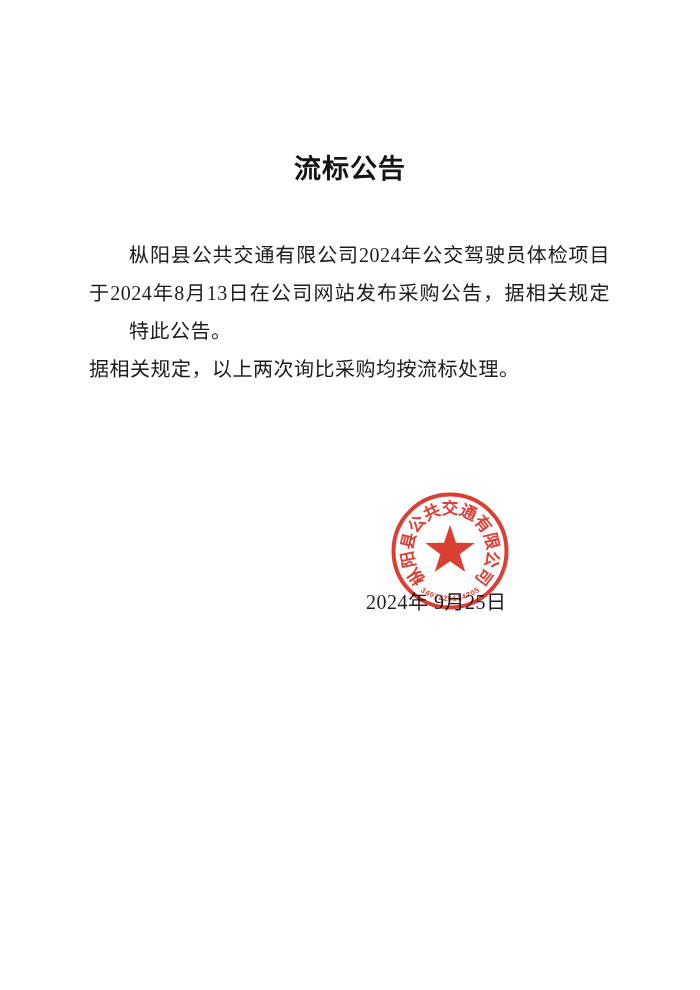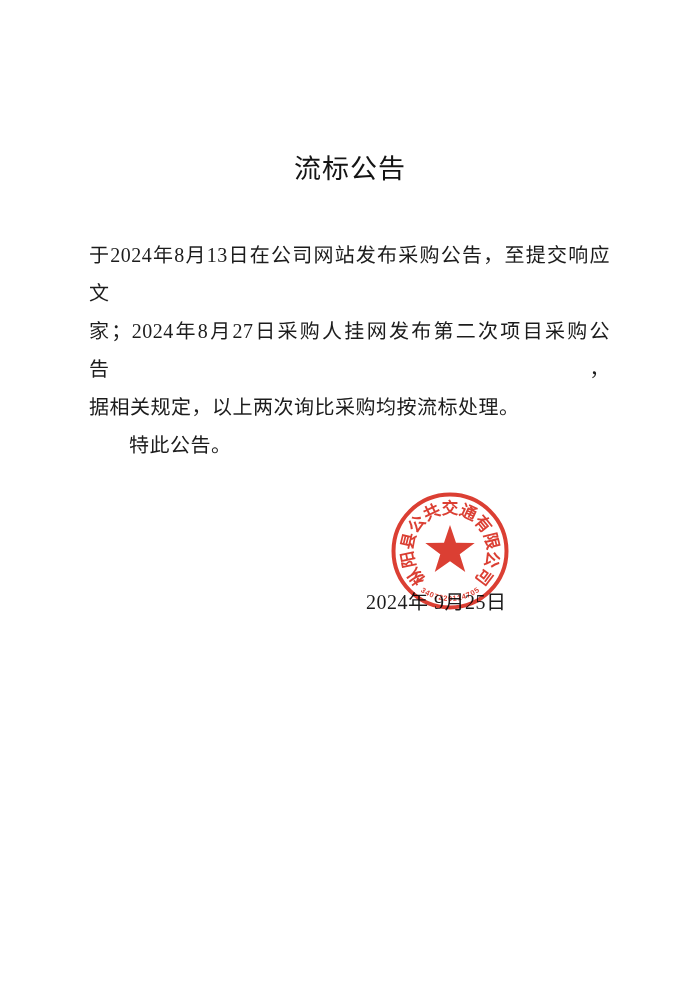--- a/index.html
+++ b/index.html
@@ -18,21 +18,21 @@
     color: #1c1c1c;
   }
   .title {
     position: absolute;
     top: 147px;
     left: 0;
     right: 0;
     margin: 0;
     text-align: center;
     font-family: "Liberation Sans", "DejaVu Sans", sans-serif;
-    font-weight: normal;
+    font-weight: bold;
     font-size: 27px;
     letter-spacing: 1px;
     color: #141414;
   }
   .body-block {
     position: absolute;
     left: 89px;
     top: 236px;
     width: 521px;
     font-size: 20px;
@@ -74,24 +74,24 @@
   .seal-wrap svg { display: block; }
 </style>
 </head>
 <body>
 
 <div class="page">
 
   <h1 class="title"><span>流标公告</span></h1>
 
   <div class="body-block">
-    <div class="line jl">于2024年8月13日在公司网站发布采购公告，至提交响应文</div>
-    <div class="line jl">家；2024年8月27日采购人挂网发布第二次项目采购公告，</div>
+    <div class="line jl indent">枞阳县公共交通有限公司2024年公交驾驶员体检项目</div>
+    <div class="line jl">于2024年8月13日在公司网站发布采购公告，据相关规定</div>
+    <div class="line ll closing">特此公告。</div>
     <div class="line ll">据相关规定，以上两次询比采购均按流标处理。</div>
-    <div class="line ll closing">特此公告。</div>
   </div>
 
   <div class="date-line">2024年 9月25日</div>
 
   <div class="seal-wrap">
     <svg id="seal-svg" width="170" height="170" viewBox="0 0 170 170" xmlns="http://www.w3.org/2000/svg">
         <circle cx="85" cy="85" r="56.5" fill="none" stroke="#d93428" stroke-width="4"></circle>
         <polygon points="85.00,59.00 91.00,76.75 109.73,76.97 94.70,88.15 100.28,106.03 85.00,95.20 69.72,106.03 75.30,88.15 60.27,76.97 79.00,76.75" fill="#d93428"></polygon>
         <text x="51.06" y="110.58" fill="#d93428" font-size="16.5" font-weight="bold" font-family="&quot;Liberation Serif&quot;,&quot;DejaVu Serif&quot;,serif" text-anchor="middle" dominant-baseline="central" transform="rotate(-127.0 51.06 110.58)">枞</text>
         <text x="43.37" y="93.55" fill="#d93428" font-size="16.5" font-weight="bold" font-family="&quot;Liberation Serif&quot;,&quot;DejaVu Serif&quot;,serif" text-anchor="middle" dominant-baseline="central" transform="rotate(-101.6 43.37 93.55)">阳</text>

